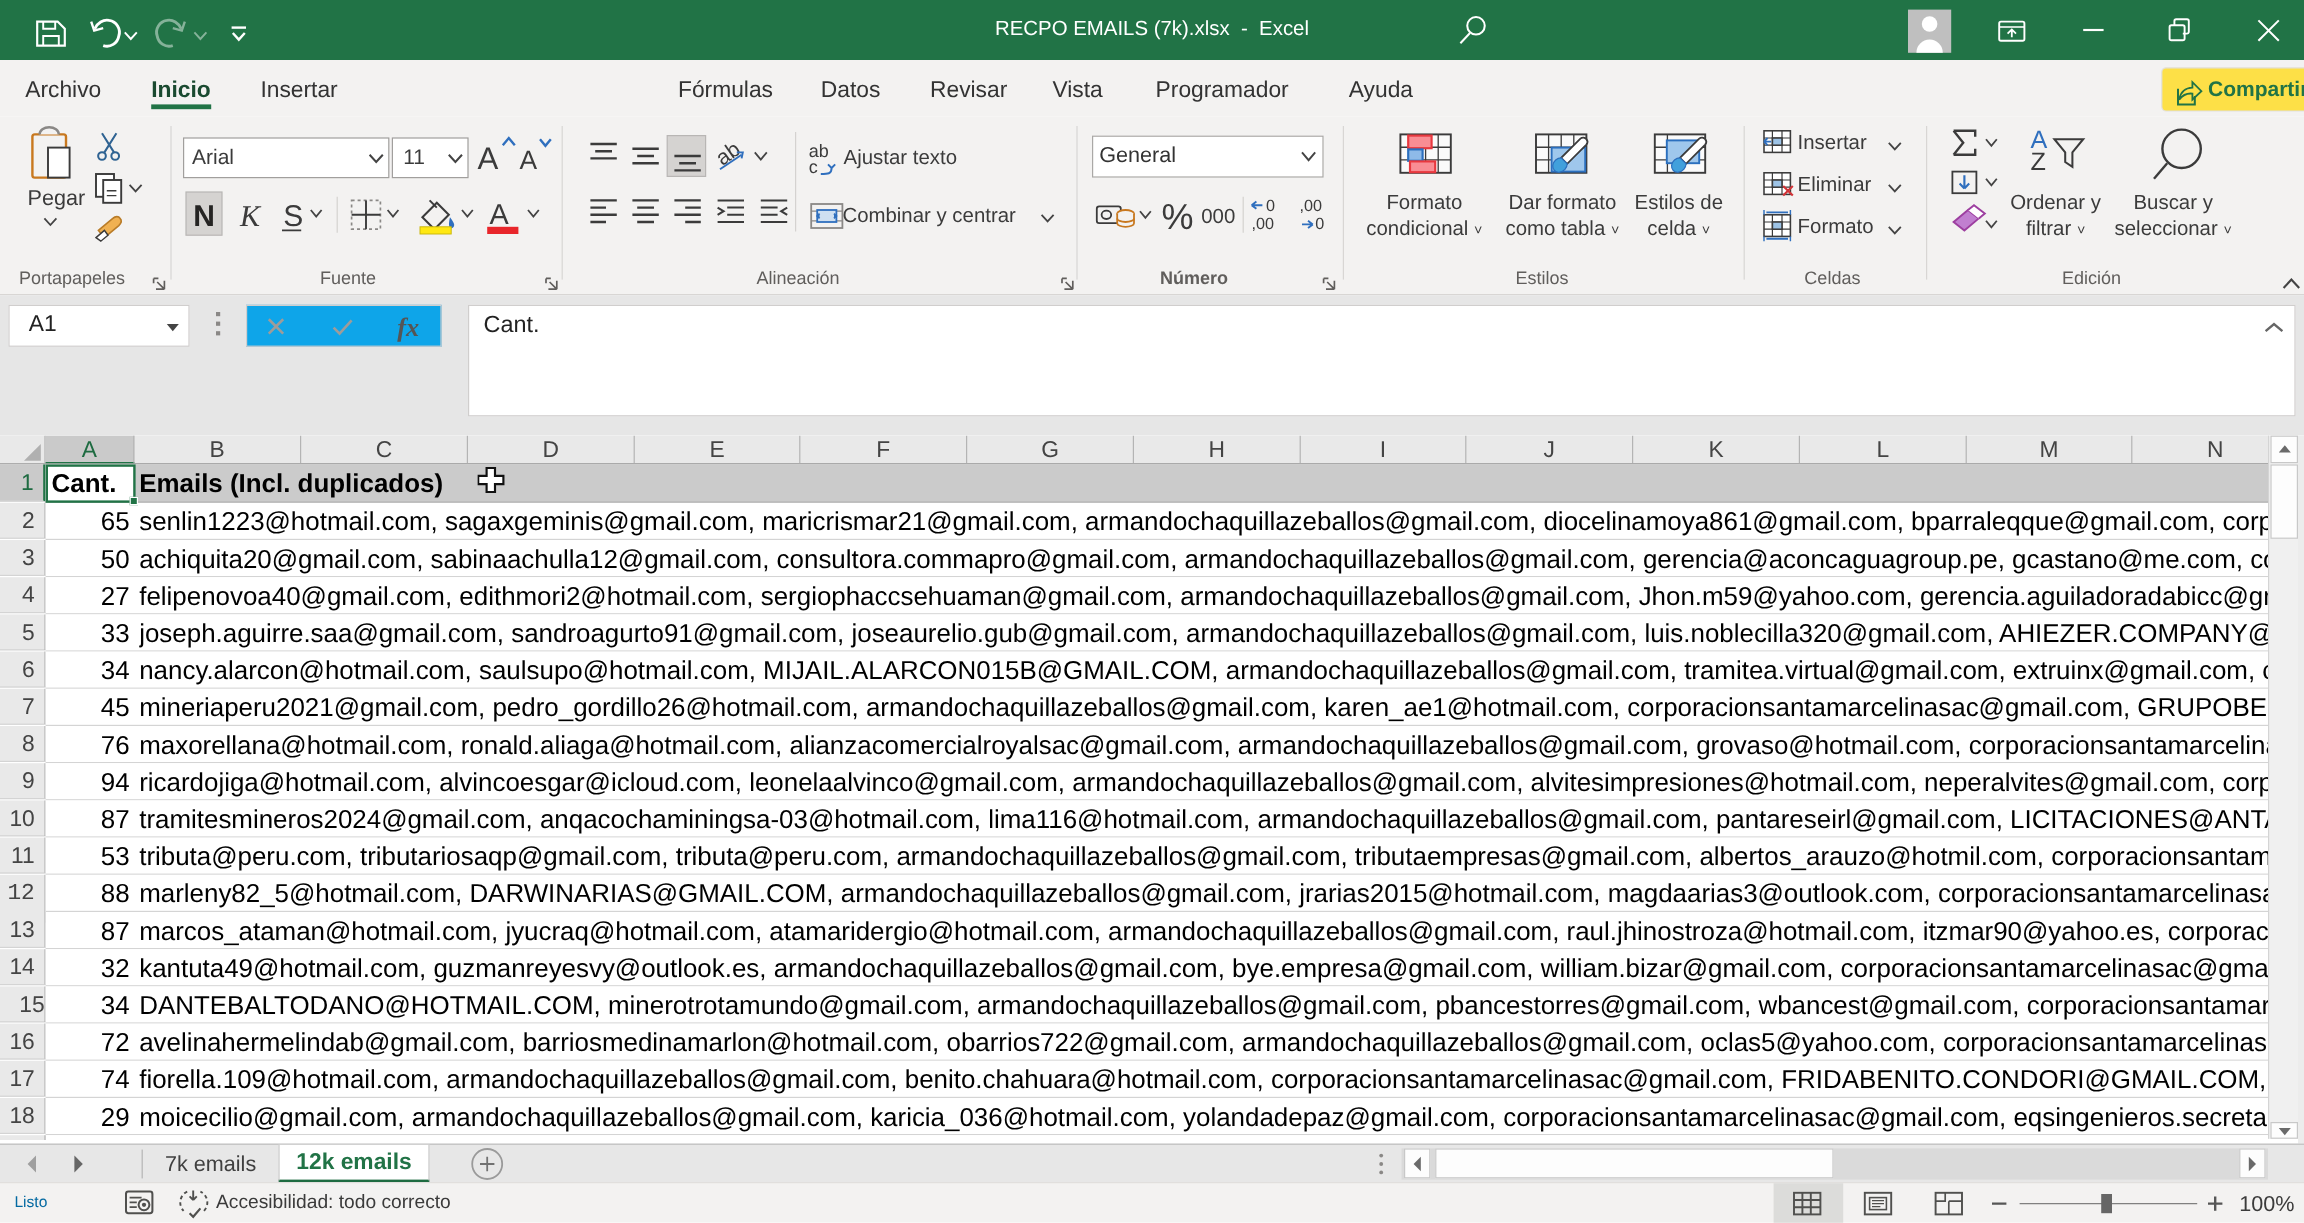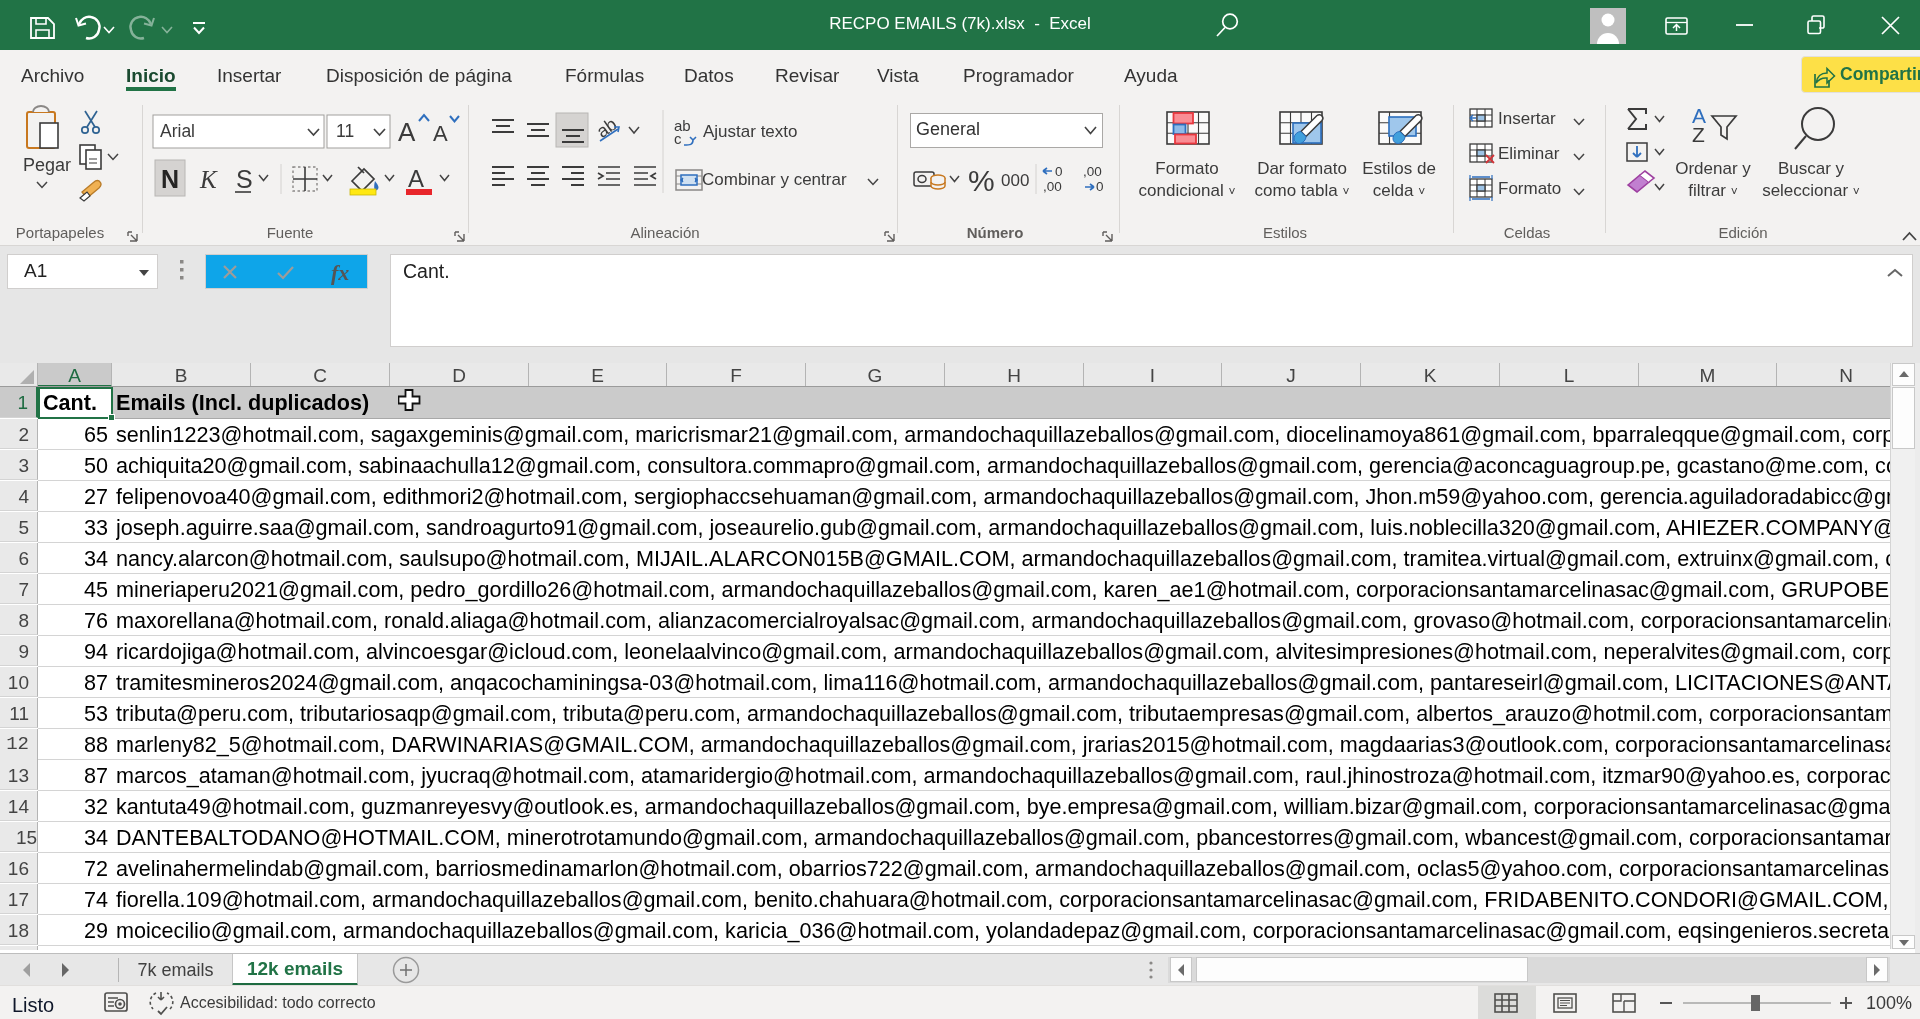--- a/index.html
+++ b/index.html
@@ -89,21 +89,20 @@
     <circle cx="1608" cy="20" r="6.5" fill="#fff"></circle>
     <path d="M1597 44 a11 11 0 0 1 22 0 z" fill="#fff"></path>
   </svg>
   <div id="title-text">RECPO EMAILS (7k).xlsx&nbsp; -&nbsp; Excel</div>
 </div>
 
 <div id="tabrow">
   <span class="rtab" style="left:21px;">Archivo</span>
   <span class="rtab active" style="left:126px;">Inicio</span>
   <span class="rtab" style="left:217px;">Insertar</span>
-  <span class="rtab" style="left:326px;">Disposición de página</span>
   <span class="rtab" style="left:565px;">Fórmulas</span>
   <span class="rtab" style="left:684px;">Datos</span>
   <span class="rtab" style="left:775px;">Revisar</span>
   <span class="rtab" style="left:877px;text-align:center;">Vista</span>
   <span class="rtab" style="left:963px;">Programador</span>
   <span class="rtab" style="left:1124px;">Ayuda</span>
 </div>
 <div id="inicio-underline"></div>
 <div id="compartir">
   <svg width="34" height="35" style="position:absolute;left:8px;top:2px;">
@@ -556,21 +555,21 @@
         <path d="M14 7 l-6 6 6 6 z" fill="#6a6a6a"></path>
       </svg>
   <div style="position:absolute;left:1196px;top:3px;width:332px;height:25px;background:#fdfdfd;border:1px solid #c8c8c8;"></div>
   <div style="position:absolute;left:1866px;top:3px;width:22px;height:25px;background:#fdfdfd;border:1px solid #c8c8c8;"></div>
   <svg width="22" height="26" style="position:absolute;left:1866px;top:3px;">
         <path d="M8 7 l6 6 -6 6 z" fill="#6a6a6a"></path>
       </svg>
 </div>
 
 <div id="statusbar">
-  <span style="position:absolute;left:12px;top:8px;font-size:20px;color:#0f172a;">Listo</span>
+  <span style="position:absolute;left:12px;top:8px;font-size:13px;color:#0369a1;">Listo</span>
   <svg width="28" height="24" style="position:absolute;left:103px;top:5px;">
     <rect x="2" y="2" width="22" height="18" rx="2" fill="none" stroke="#50504e" stroke-width="1.7"></rect>
     <path d="M5 7 h10 M5 11 h6 M5 15 h6" stroke="#50504e" stroke-width="1.5"></path>
     <circle cx="17" cy="13" r="4.5" fill="none" stroke="#50504e" stroke-width="1.7"></circle>
     <circle cx="17" cy="13" r="1.8" fill="#50504e"></circle>
   </svg>
   <svg width="30" height="28" style="position:absolute;left:148px;top:3px;">
     <g stroke="#50504e" stroke-width="1.6" fill="none">
       <path d="M8 4 a10 10 0 0 0 -3 16" stroke-dasharray="3 2.5"></path>
       <path d="M22 20 a10 10 0 0 0 -3 -16" stroke-dasharray="3 2.5"></path>

